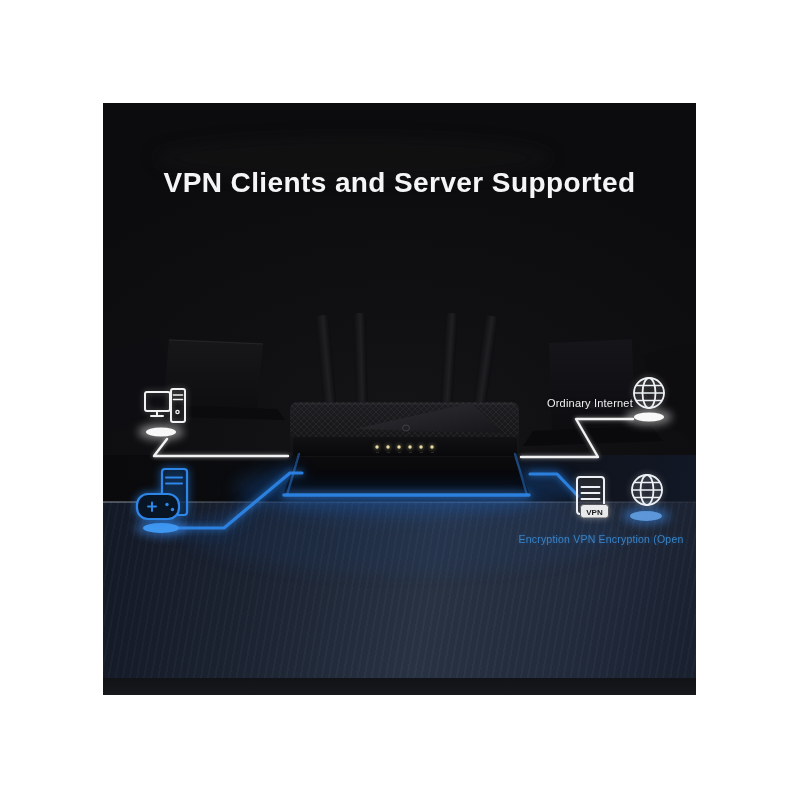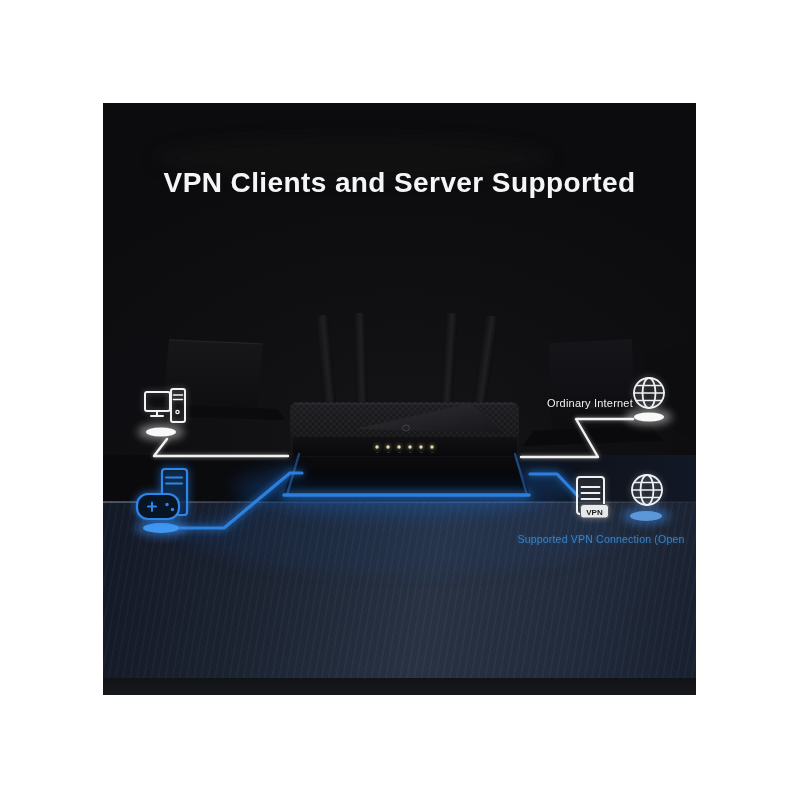--- a/index.html
+++ b/index.html
@@ -201,17 +201,17 @@
         <ellipse cx="544" cy="387" rx="6.5" ry="15"></ellipse>
         <path d="M529,387 H559 M531.5,379.5 H556.5 M531.5,394.5 H556.5" stroke-width="1.6"></path>
       </g>
     </svg>
 
     <div class="title">VPN Clients and Server Supported</div>
 
     <div class="label-ordinary">Ordinary Internet</div>
 
     <div class="vpn-text">
-      <div>Supported VPN Connection (Open</div>
+      <div>Encryption VPN Encryption (Open</div>
     </div>
 
   </div>
 </div>
 
 </body></html>

